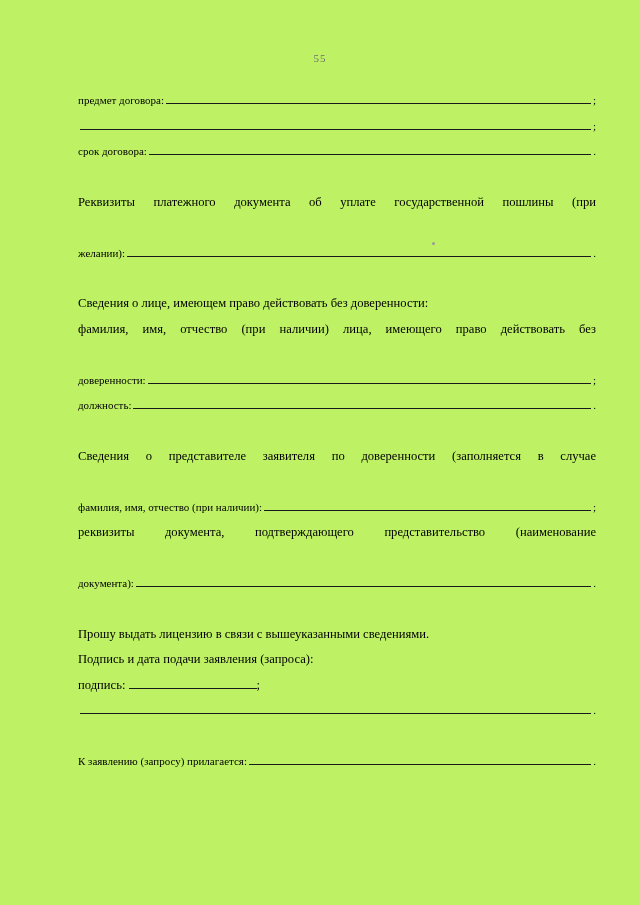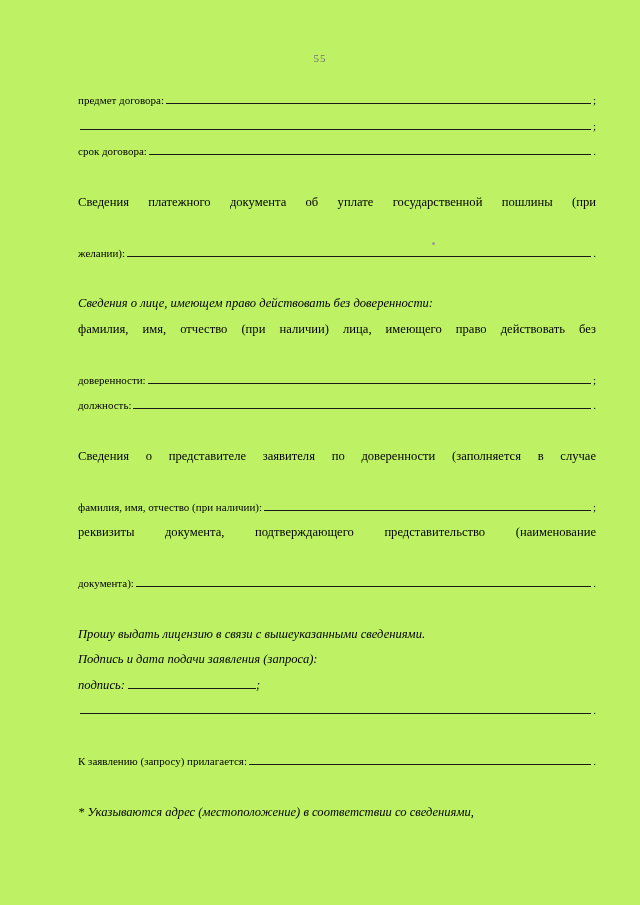--- a/index.html
+++ b/index.html
@@ -38,21 +38,20 @@
     left: 78px;
     width: 518px;
   }
   .line {
     font-size: 12.6px;
     line-height: 25.5px;
     text-align: justify;
     text-justify: inter-word;
     white-space: nowrap;
     overflow: hidden;
-    font-style: italic;
   }
   
   .jpara {
     font-size: 12.6px;
     line-height: 25.5px;
     text-align: justify;
     margin: 0;
   }
   .jpara::after {
     content: "";
@@ -116,21 +115,21 @@
 
     <div class="row">
       <span class="lbl">срок договора:</span>
       <span class="ln"></span>
       <span class="end">.</span>
     </div>
 
     <div class="gap-md"></div>
 
     <div class="jpara">
-      <span>Сведения платежного документа об уплате государственной пошлины (при</span>
+      <span>Реквизиты платежного документа об уплате государственной пошлины (при</span>
     </div>
     <div class="row">
       <span class="lbl">желании):</span>
       <span class="ln"></span>
       <span class="end">.</span>
     </div>
 
     <div class="gap-md"></div>
 
     <div class="line">Сведения о лице, имеющем право действовать без доверенности:</div>
@@ -186,16 +185,15 @@
     <div class="gap-md"></div>
 
     <div class="row">
       <span class="lbl">К заявлению (запросу) прилагается:</span>
       <span class="ln"></span>
       <span class="end">.</span>
     </div>
 
     <div class="gap-lg"></div>
 
-    <div class="line">*   Указываются   адрес   (местоположение)   в   соответствии   со   сведениями,</div>
 
   </div>
 </div>
 
 </body></html>

